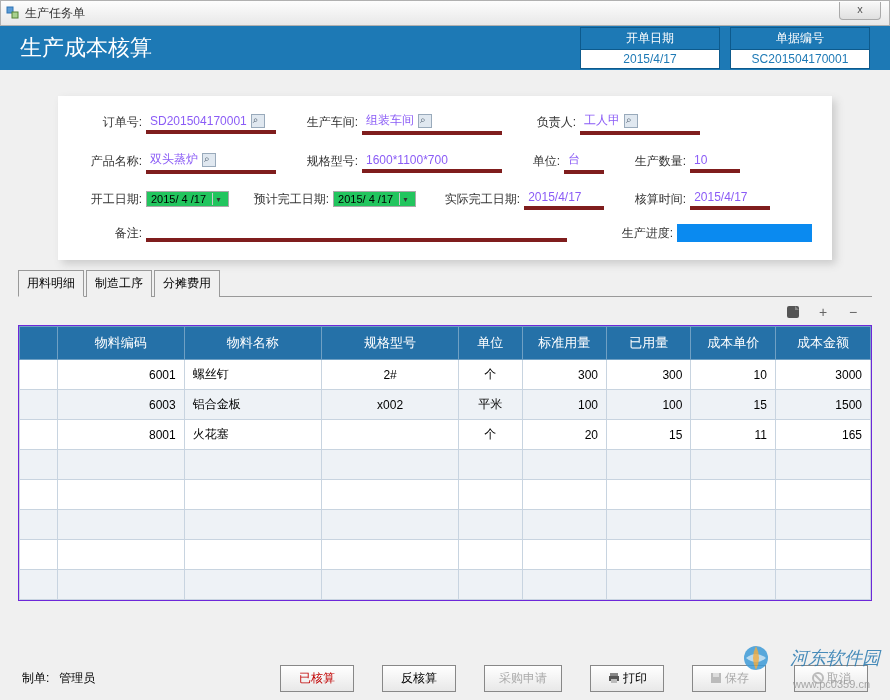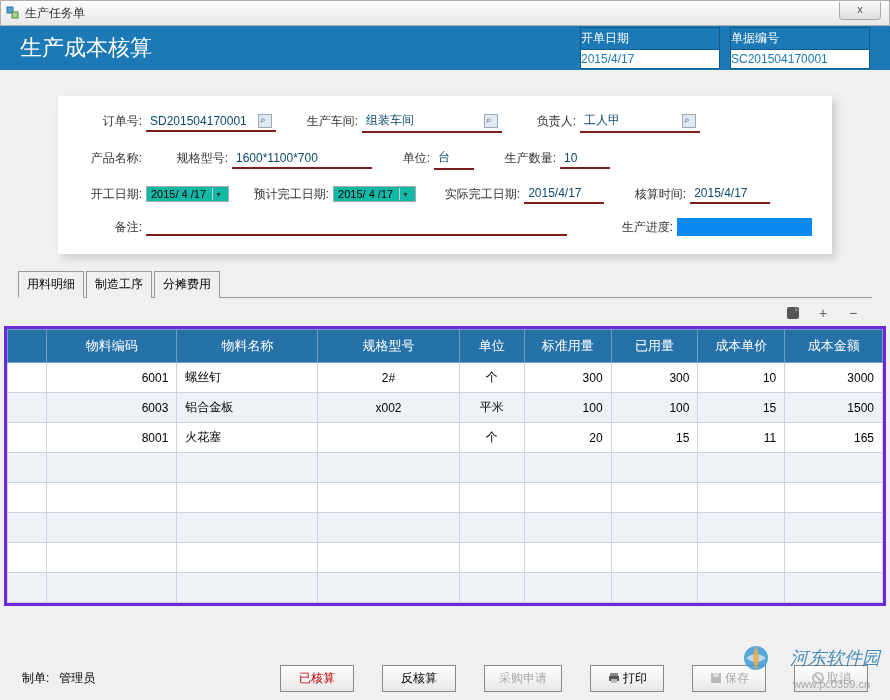--- a/index.html
+++ b/index.html
@@ -5,43 +5,43 @@
 * { box-sizing: border-box; margin: 0; padding: 0; }
 body { font-family: "Microsoft YaHei", SimSun, sans-serif; font-size: 12px; background: #f0f0f0; width: 890px; height: 700px; overflow: hidden; }
 
 .titlebar { height: 26px; background: linear-gradient(#fdfdfd, #e8e8e8); border: 1px solid #b0b0b0; display: flex; align-items: center; padding: 0 4px; position: relative; }
 .titlebar .ticon { width: 16px; height: 16px; margin-right: 4px; display: flex; align-items: center; justify-content: center; }
 .titlebar .ttext { color: #333; }
 .titlebar .close { position: absolute; right: 8px; top: 1px; width: 42px; height: 18px; border: 1px solid #aaa; border-top: none; border-radius: 0 0 4px 4px; background: linear-gradient(#f8f8f8,#e0e0e0); text-align: center; font-family: Arial; font-size: 11px; color: #555; line-height: 15px; cursor: pointer; }
 
 .header { height: 44px; background: #1d79b5; display: flex; align-items: center; padding: 0 20px; color: #fff; }
 .header .title { font-size: 22px; font-weight: normal; flex: 1; }
-.badge { width: 140px; margin-left: 10px; }
+.badge { width: 140px; margin-left: 10px; text-align: center; }
 .badge .lbl { background: #1d79b5; color: #fff; padding: 2px 0; font-size: 12px; border: 1px solid #0d5a8c; border-bottom: none; }
 .badge .val { background: #fff; color: #1d79b5; padding: 2px 0; font-size: 12px; border: 1px solid #0d5a8c; }
 
-.panel { margin: 26px 58px 16px 58px; background: #fff; padding: 14px 20px 18px 20px; box-shadow: 4px 4px 8px #ccc; }
+.panel { margin: 26px 58px 9px 58px; background: #fff; padding: 14px 20px 18px 20px; box-shadow: 4px 4px 8px #ccc; }
 .row { display: flex; align-items: center; margin-bottom: 14px; }
 .fgroup { display: flex; align-items: center; margin-right: 18px; }
 .flabel { width: 64px; text-align: right; margin-right: 4px; color: #333; }
-.fval { border-bottom: 2px solid #7f1d1d; padding: 2px 4px; min-height: 18px; color: #0c4a6e; display: flex; align-items: center; justify-content: space-between; }
+.fval { border-bottom: 4px solid #7f1d1d; padding: 2px 4px; min-height: 18px; color: #8b5cf6; display: flex; align-items: center; }
 .lookup { width: 14px; height: 14px; background: #e0e8f0; border: 1px solid #9ab; display: inline-block; margin-left: 4px; cursor: pointer; position: relative; }
 .lookup::after { content: "⌕"; font-size: 10px; position: absolute; left: 1px; top: -1px; color: #456; }
-.datefield { border: 1px solid #aaa; padding: 1px 4px; display: flex; align-items: center; background: #14b8a6; font-size: 11px; }
+.datefield { border: 1px solid #aaa; padding: 1px 4px; display: flex; align-items: center; background: #22c55e; font-size: 11px; }
 .datefield .dd { width: 12px; height: 12px; border-left: 1px solid #ccc; margin-left: 6px; display: flex; align-items: center; justify-content: center; font-size: 8px; color: #333; }
 .progress { width: 135px; height: 18px; background: #0a8af0; border: 1px solid #0a8af0; }
 
 .tabs { display: flex; margin: 0 18px; border-bottom: 1px solid #999; }
 .tab { padding: 4px 8px; border: 1px solid #999; border-bottom: none; margin-right: 2px; background: #f0f0f0; cursor: pointer; position: relative; top: 1px; }
 .tab.active { background: #f0f0f0; border-bottom: 1px solid #f0f0f0; }
 
 .toolbar-mini { display: flex; justify-content: flex-end; align-items: center; padding: 6px 28px 4px 0; gap: 12px; }
 .toolbar-mini .tbtn { width: 18px; height: 18px; display: flex; align-items: center; justify-content: center; cursor: pointer; color: #666; font-size: 14px; }
 
-.grid { margin: 0 4px; border: 3px solid #6d28d9; background: #fff; }
+.grid { margin: 0 18px; border: 1px solid #6d28d9; background: #fff; }
 table { width: 100%; border-collapse: collapse; table-layout: fixed; }
 th { background: #2571a8; color: #fff; padding: 7px 4px; border: 1px solid #6fa0c4; font-weight: normal; font-size: 13px; }
 td { border: 1px solid #c8d4e0; padding: 6px 8px; height: 30px; background: #fff; }
 tr.alt td { background: #eef2f6; }
 .col-selector { width: 36px; }
 td.num { text-align: right; }
 td.ctr { text-align: center; }
 
 .footer { position: absolute; bottom: 8px; left: 0; right: 0; display: flex; align-items: center; padding: 0 22px; }
 .footer .maker { flex: 0 0 auto; margin-right: auto; }
@@ -99,20 +99,24 @@
       <div class="flabel" style="width:56px">负责人:</div>
       <div class="fval" style="width:120px">
           <span>工人甲</span>
           <span class="lookup"></span>
         </div>
     </div>
   </div>
   <div class="row">
     <div class="fgroup">
       <div class="flabel">产品名称:</div>
+      <div class="fval" style="width:130px">
+          <span>双头蒸炉</span>
+          <span class="lookup"></span>
+        </div>
     </div>
     <div class="fgroup">
       <div class="flabel">规格型号:</div>
       <div class="fval" style="width:140px">1600*1100*700</div>
     </div>
     <div class="fgroup">
       <div class="flabel" style="width:40px">单位:</div>
       <div class="fval" style="width:40px">台</div>
     </div>
     <div class="fgroup">

